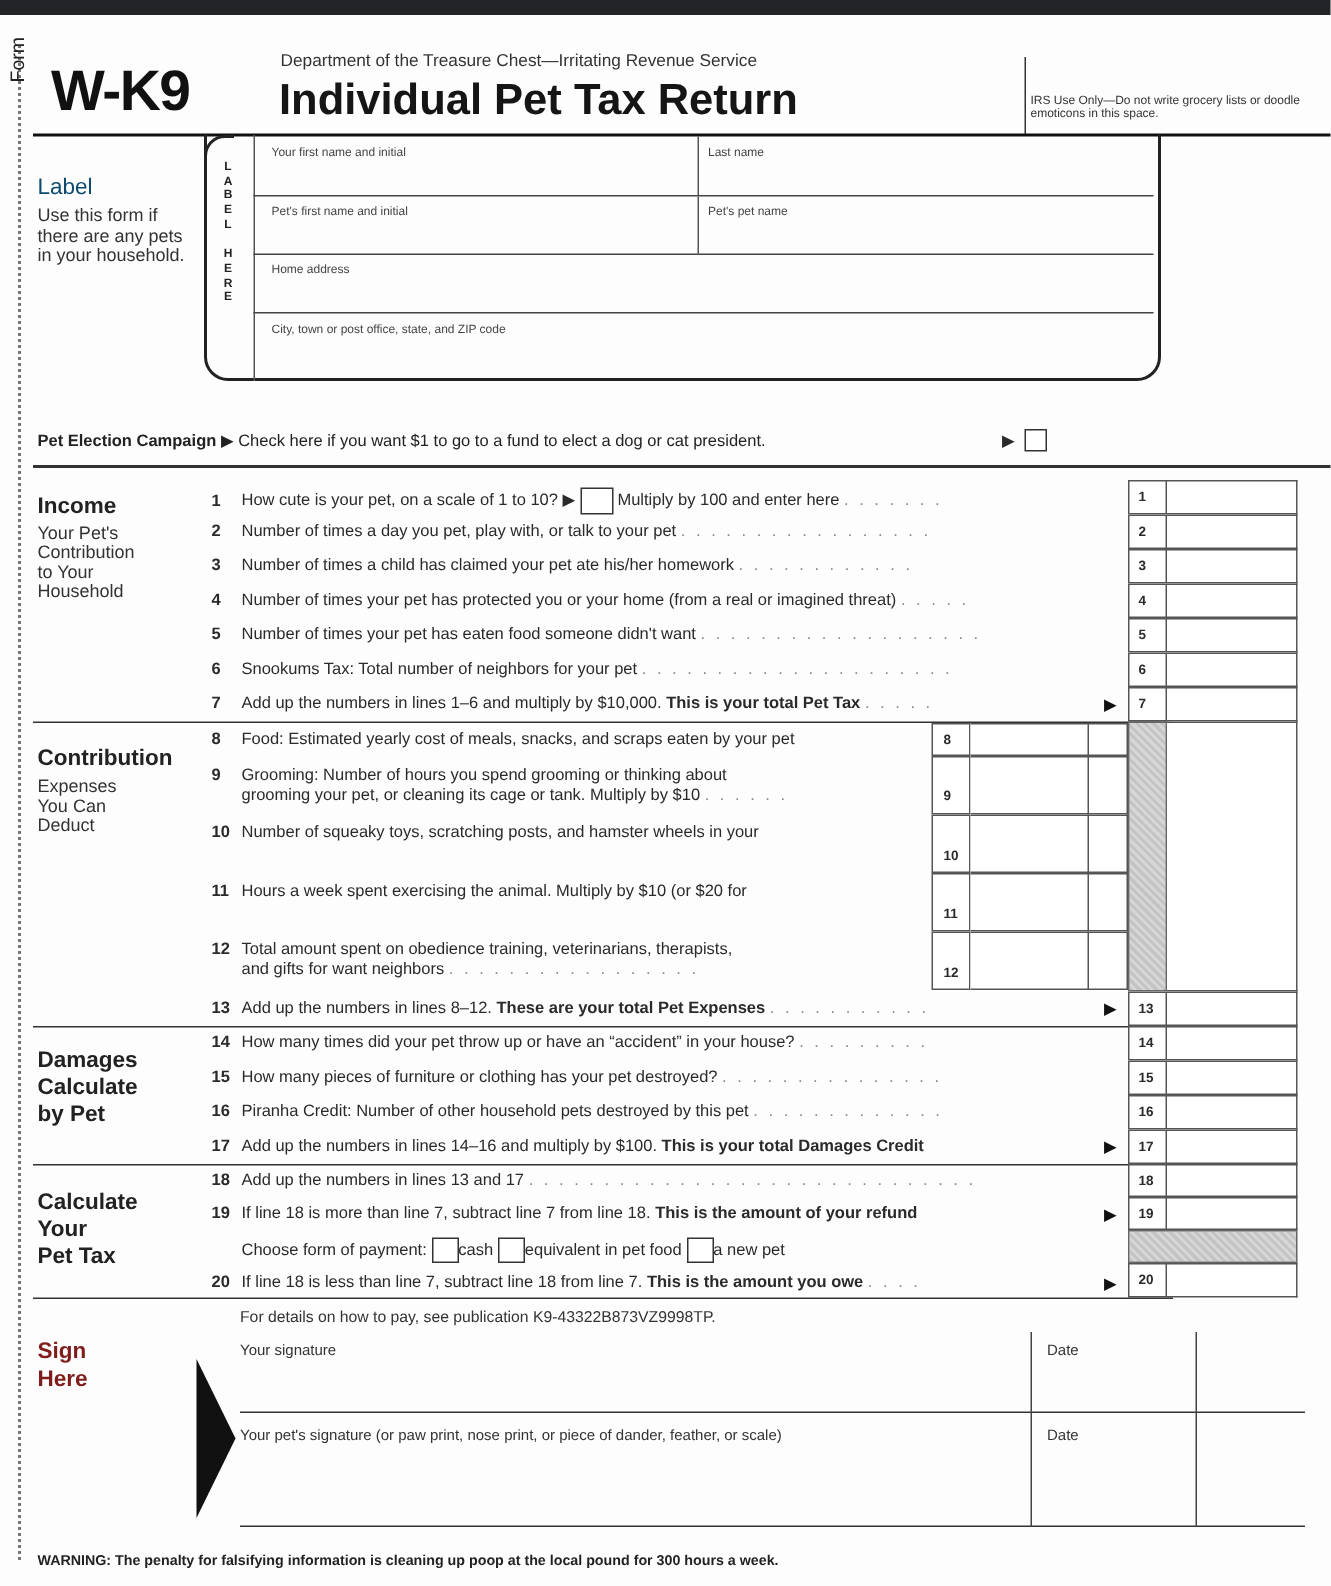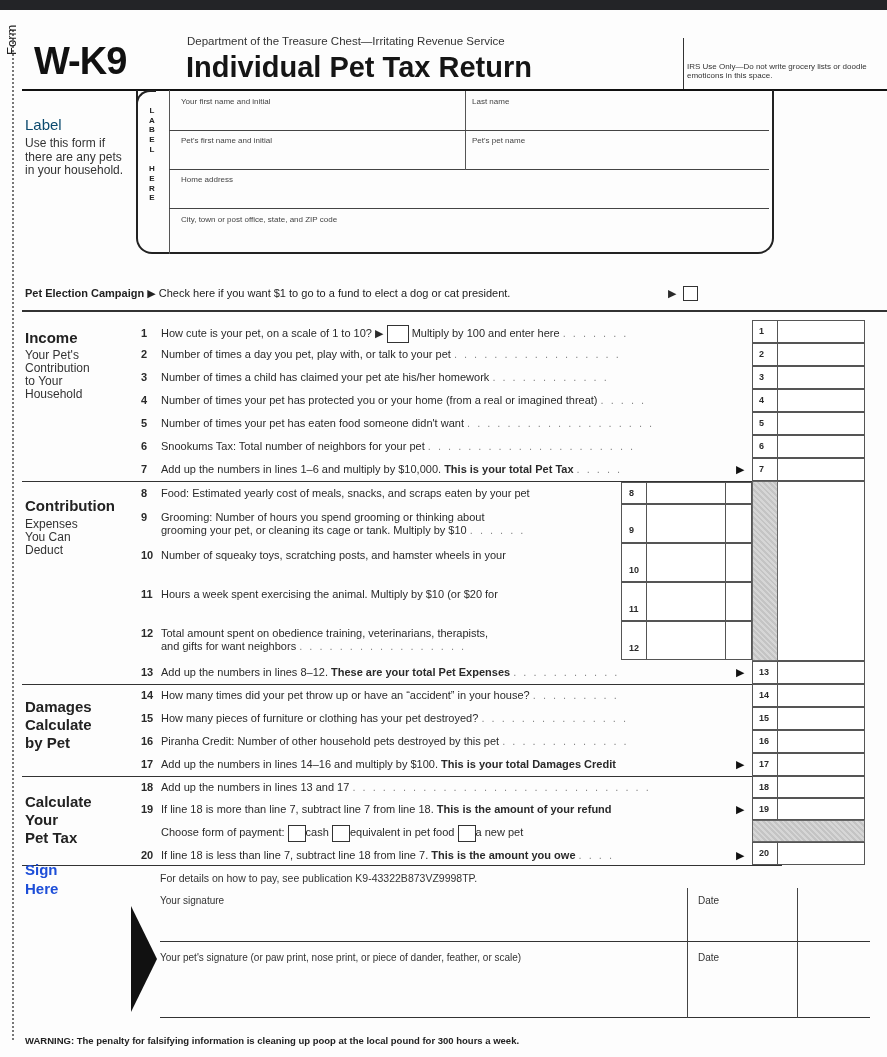--- a/index.html
+++ b/index.html
@@ -51,21 +51,21 @@
 
   
   .box-col { position:absolute; left:752px; width:26px; border:1px solid #555; border-right:1px solid #555; font-size:9px; font-weight:bold; text-align:left; padding-left:6px; box-sizing:border-box; background:#fff; }
   .box-val { position:absolute; left:778px; width:87px; border:1px solid #555; border-left:none; box-sizing:border-box; background:#fff; }
   .shade { position:absolute; background:repeating-linear-gradient(45deg,#c4c4c4 0 2px,#d6d6d6 2px 4px); border:1px solid #666; box-sizing:border-box; }
   .inner-num { position:absolute; left:621px; width:26px; border:1px solid #555; box-sizing:border-box; font-size:9px; font-weight:bold; padding-left:7px; background:#fff; }
   .inner-val { position:absolute; left:647px; width:79px; border:1px solid #555; border-left:none; box-sizing:border-box; background:#fff; }
   .inner-cents { position:absolute; left:726px; width:26px; border:1px solid #555; border-left:none; box-sizing:border-box; background:#fff; }
 
   
-  .sign-h { position:absolute; left:25px; top:860px; font-size:15px; font-weight:bold; line-height:19px; color:#1d4ed8; }
+  .sign-h { position:absolute; left:25px; top:891px; font-size:15px; font-weight:bold; line-height:19px; color:#7f1d1d; }
   .sign-tri { position:absolute; left:131px; top:906px; width:0; height:0; border-top:53px solid transparent; border-bottom:53px solid transparent; border-left:26px solid #111; }
   .sig-label { position:absolute; font-size:10px; color:#333; }
   .sig-line { position:absolute; border-top:1.5px solid #333; }
   .sig-vline { position:absolute; border-left:1px solid #444; }
   .warning { position:absolute; left:25px; top:1035px; font-size:9.5px; font-weight:bold; color:#222; }
   .pub { position:absolute; left:160px; top:872px; font-size:10.5px; color:#333; }
 </style>
 </head>
 <body>
 

